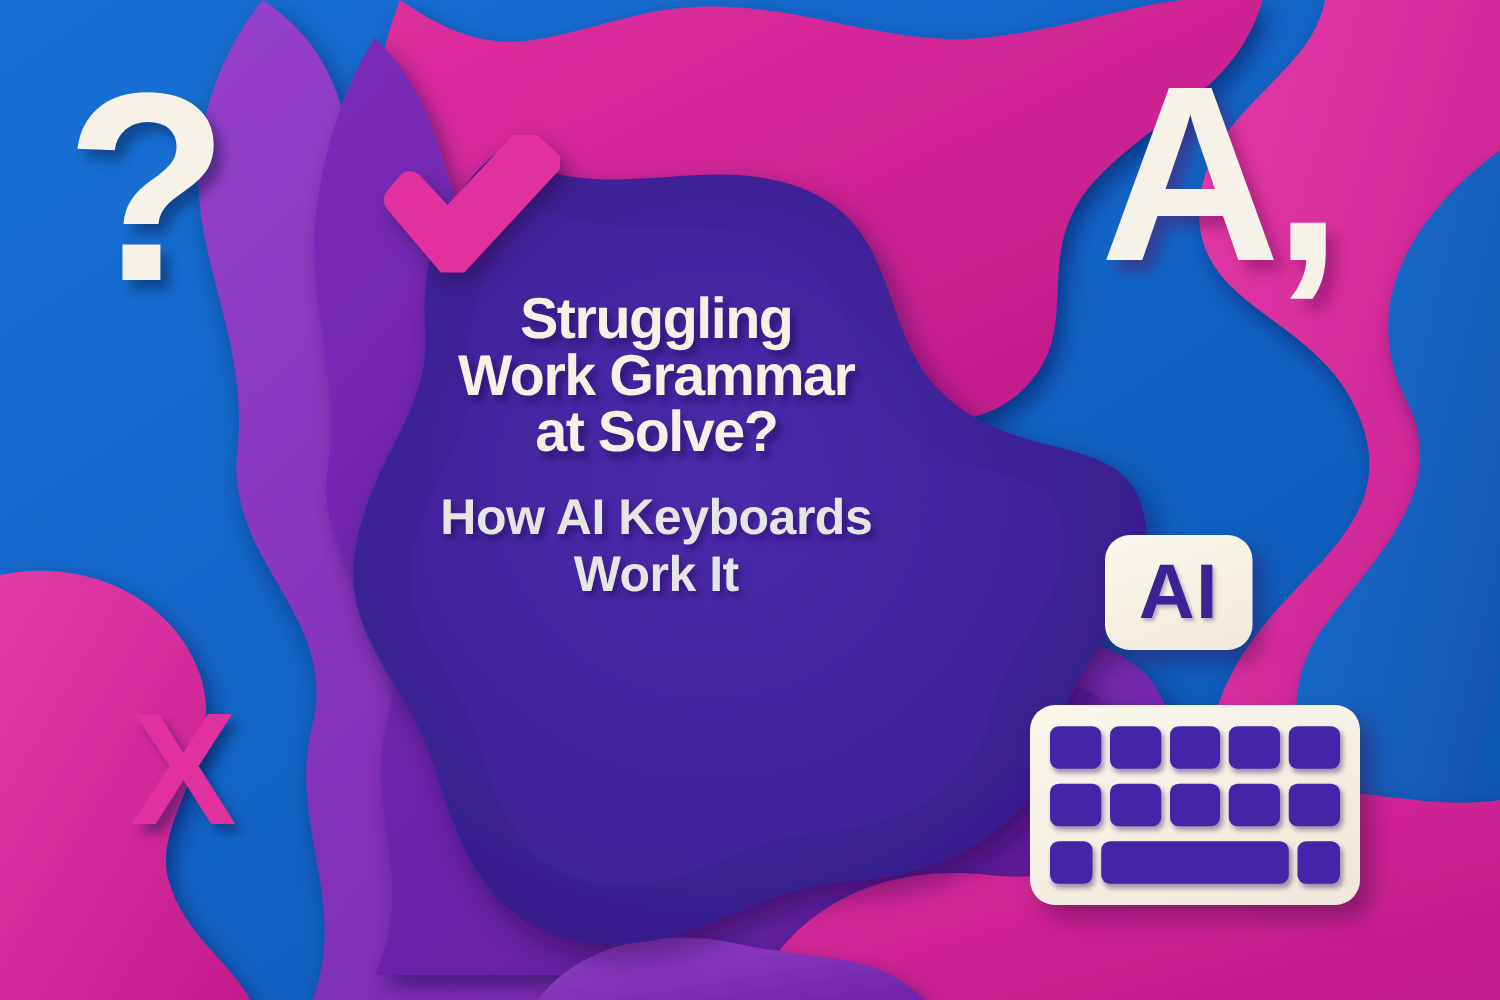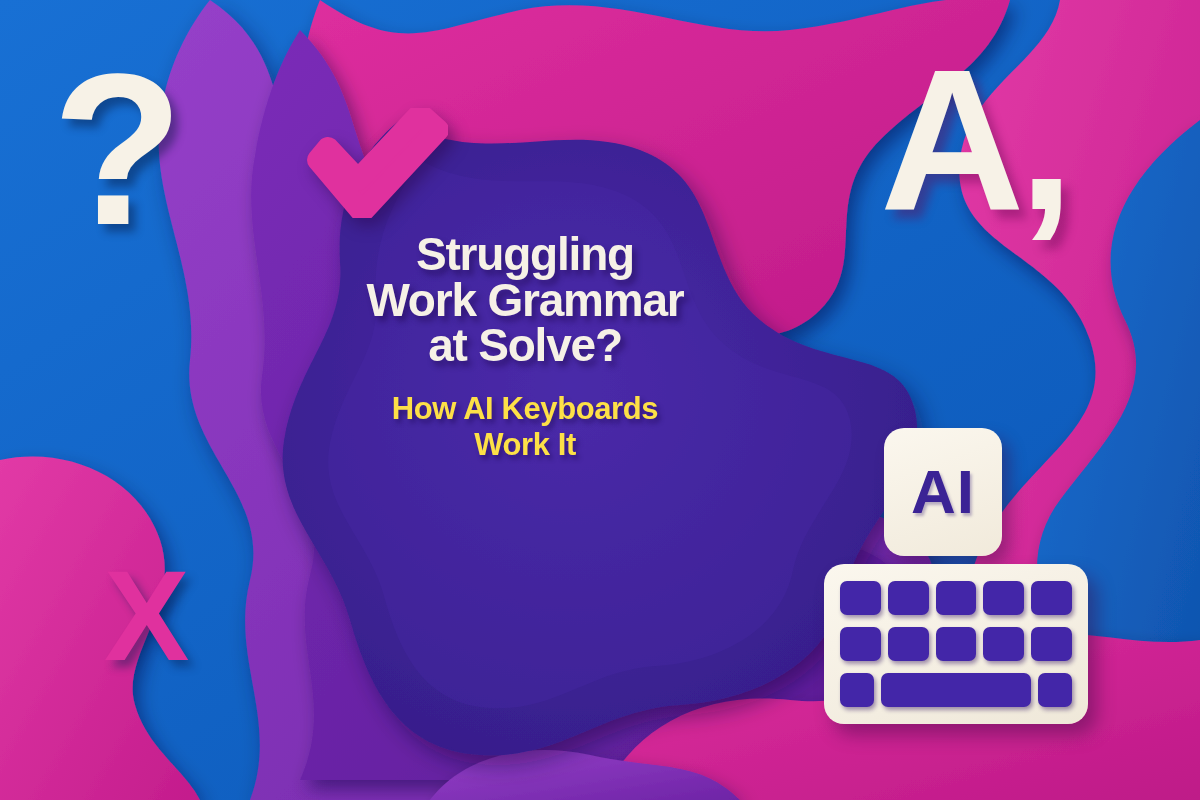--- a/index.html
+++ b/index.html
@@ -51,21 +51,21 @@
     color:#F7F2E7;
     text-shadow:8px 9px 10px rgba(100,8,80,.40);
     letter-spacing:-6px;
     user-select:none;
   }
 
   
   .ai-badge{
     position:absolute;
     left:884px;top:428px;
-    width:118px;height:128px;
+    width:118px;height:92px;
     background:linear-gradient(160deg,#FBF7EE 0%,#F1EADB 100%);
     border-radius:20px;
     display:flex;align-items:center;justify-content:center;
     box-shadow:8px 10px 16px rgba(60,10,70,.40);
   }
   .ai-badge span{
     font-size:62px;font-weight:800;color:#3B2395;
     letter-spacing:1px;line-height:1;
     text-shadow:2px 3px 3px rgba(40,15,110,.30);
     user-select:none;
@@ -109,24 +109,24 @@
     font-size:46px;
     line-height:0.99;
     font-weight:700;
     color:#F6F1E6;
     letter-spacing:-1.2px;
     text-shadow:4px 5px 6px rgba(25,5,70,.48);
   }
   .title .ln{display:block;}
   .subtitle{
     margin:22px 0 0 0;
-    font-size:31px;
+    font-size:40px;
     line-height:1.17;
     font-weight:600;
-    color:#fde047;
+    color:#e5e5e5;
     letter-spacing:-0.4px;
     text-shadow:3px 4px 5px rgba(25,5,70,.45);
   }
   .subtitle .ln{display:block;}
 </style>
 </head>
 <body>
 
 <div class="stage">
 

